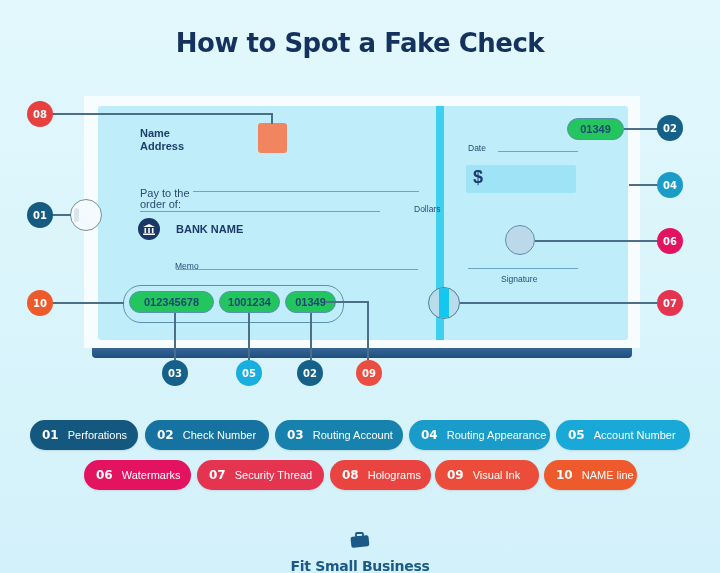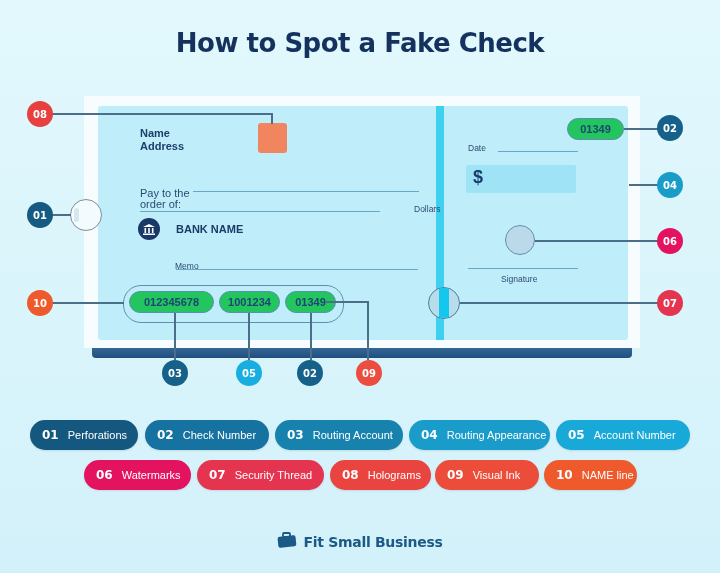--- a/index.html
+++ b/index.html
@@ -88,21 +88,21 @@
     display: flex; align-items: center; justify-content: center;
   }
   .cline { background: #4b6f88; }
   
   .legend-pill {
     position: absolute; height: 30px; border-radius: 15px; color: #fff;
     display: flex; align-items: center; box-sizing: border-box; padding: 0 12px;
     font-size: 11px; white-space: nowrap; box-shadow: 0 1px 2px rgba(0,0,0,0.1);
   }
   .legend-num { font-family: "DejaVu Sans", sans-serif; font-weight: bold; font-size: 12px; margin-right: 9px; }
-  .brand { left: 0; top: 532px; width: 720px; display: flex; justify-content: center; align-items: center; gap: 6px; }
+  .brand { left: 0; top: 532px; width: 720px; display: flex; justify-content: center; align-items: center; gap: 6px; flex-direction: column; }
   .brand-text { font-family: "DejaVu Sans", sans-serif; font-weight: bold; font-size: 14px; color: #1b5a86; letter-spacing: -0.3px; }
 </style>
 </head>
 <body>
 
 <div class="abs title">How to Spot a Fake Check</div>
 
 <div class="abs paper-shadow"></div>
 <div class="abs paper"></div>
 <div class="abs check"></div>

